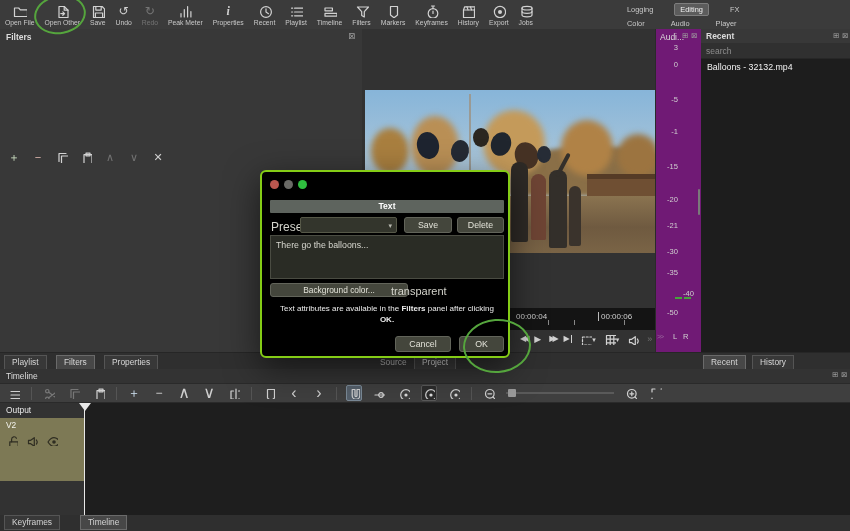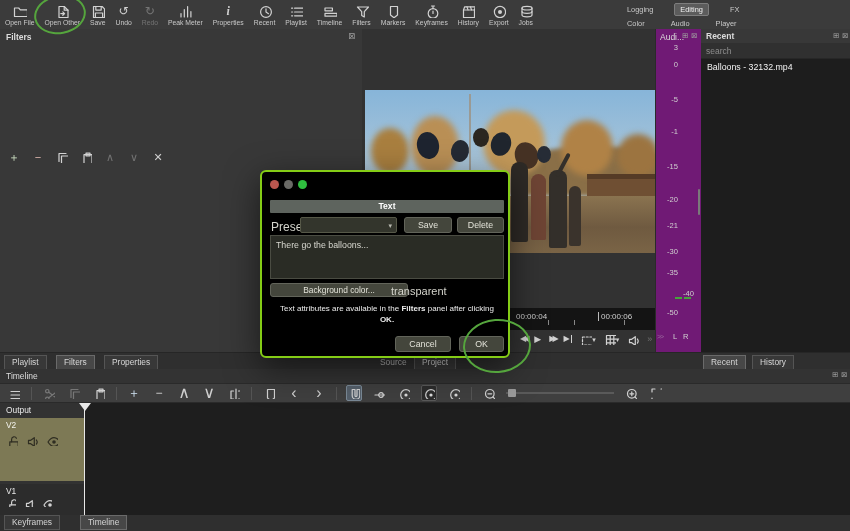--- a/index.html
+++ b/index.html
@@ -523,34 +523,20 @@
             <use href="#i-lock"></use>
           </svg>
         <svg class="ic ic12" style="stroke:#2f2d22">
             <use href="#i-speaker"></use>
           </svg>
         <svg class="ic ic12" style="stroke:#2f2d22;color:#2f2d22">
             <use href="#i-eye"></use>
           </svg>
       </div>
     </div>
-    <div class="trackhead" style="top:81px;height:31px;background:#2c2c2c">
-      <div class="tname">V1</div>
-      <div class="ticons" style="margin-top:1px">
-        <svg class="ic ic10">
-            <use href="#i-lock"></use>
-          </svg>
-        <svg class="ic ic10">
-            <use href="#i-speaker"></use>
-          </svg>
-        <svg class="ic ic10" style="color:#d2d2d2">
-            <use href="#i-eye"></use>
-          </svg>
-      </div>
-    </div>
     <div class="abs" style="left:84px;top:0;width:1px;height:112px;background:#e8e8e8"></div>
     <div class="abs" style="left:79px;top:0;width:0;height:0;border-left:6px solid transparent;border-right:6px solid transparent;border-top:8px solid #e8e8e8"></div>
   </div>
 
   <div id="tl-tabs" class="abs" style="left:0;top:146px;width:850px;height:16px;background:#2f2f2f">
     <span class="btab" style="left:4px">Keyframes</span>
     <span class="btab sel" style="left:80px">Timeline</span>
   </div>
 </div>
 

